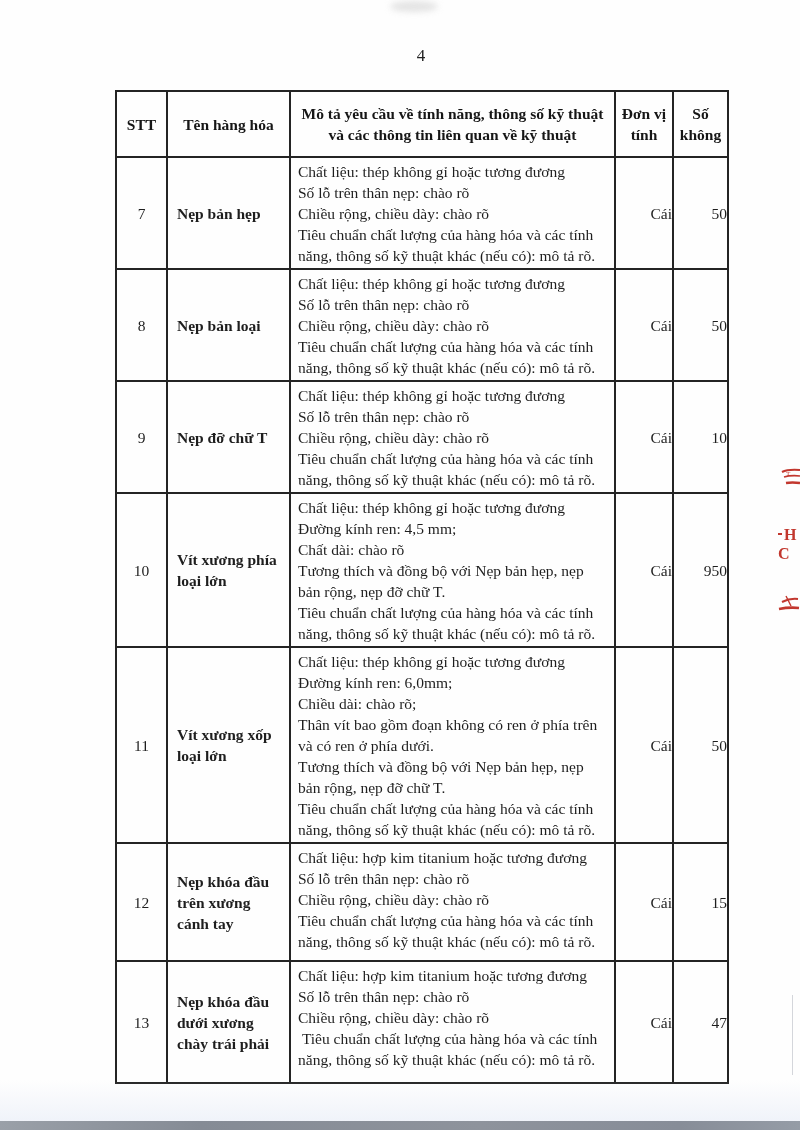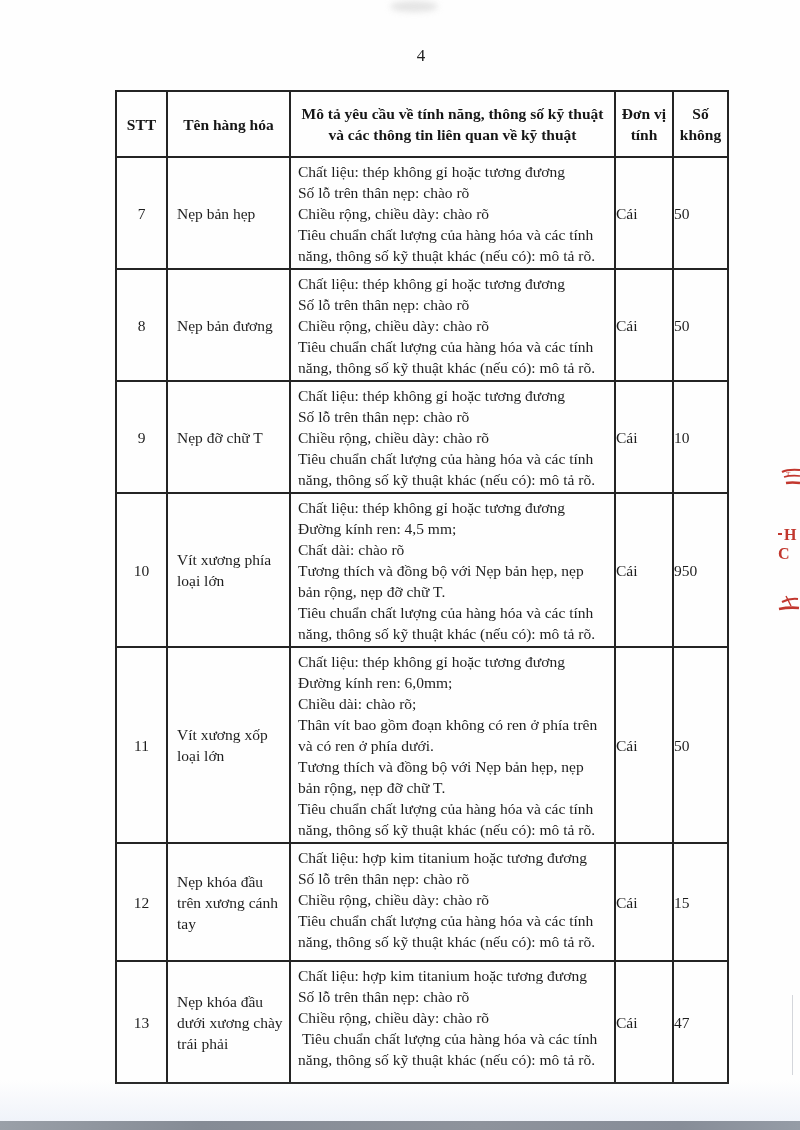--- a/index.html
+++ b/index.html
@@ -50,24 +50,24 @@
     overflow: hidden;
   }
   .doc-table thead th {
     font-weight: bold;
     text-align: center;
     height: 66px;
     padding: 2px 3px;
     color: #161616;
   }
   td.c-stt { text-align: center; }
-  td.c-name { text-align: left; padding: 2px 4px 2px 9px; }
+  td.c-name { text-align: left; padding: 2px 4px 2px 9px; font-weight: bold; }
   td.c-desc { vertical-align: top; padding: 3px 5px 2px 7px; border-radius: 26px; }
-  td.c-unit { text-align: left; font-family: Liberation Serif, serif; }
-  td.c-qty { text-align: left; margin-top: 9px; }
+  td.c-unit { text-align: right; font-family: Liberation Serif, serif; }
+  td.c-qty { text-align: right; margin-top: 9px; }
   .desc-line { white-space: pre-wrap; }
   .stamp {
     position: absolute;
     right: 0;
     top: 462px;
     width: 26px;
     height: 170px;
   }
   .paper-edge-line {
     position: absolute;
@@ -129,21 +129,21 @@
             <div class="desc-line">Chất liệu: thép không gỉ hoặc tương đương</div>
             <div class="desc-line">Số lỗ trên thân nẹp: chào rõ</div>
             <div class="desc-line">Chiều rộng, chiều dày: chào rõ</div>
             <div class="desc-line">Tiêu chuẩn chất lượng của hàng hóa và các tính năng, thông số kỹ thuật khác (nếu có): mô tả rõ.</div>
           </td>
       <td class="c-unit">Cái</td>
       <td class="c-qty">50</td>
     </tr>
         <tr style="height: 110px;">
       <td class="c-stt">8</td>
-      <td class="c-name">Nẹp bản đương</td>
+      <td class="c-name">Nẹp bản loại</td>
       <td class="c-desc">
             <div class="desc-line">Chất liệu: thép không gỉ hoặc tương đương</div>
             <div class="desc-line">Số lỗ trên thân nẹp: chào rõ</div>
             <div class="desc-line">Chiều rộng, chiều dày: chào rõ</div>
             <div class="desc-line">Tiêu chuẩn chất lượng của hàng hóa và các tính năng, thông số kỹ thuật khác (nếu có): mô tả rõ.</div>
           </td>
       <td class="c-unit">Cái</td>
       <td class="c-qty">50</td>
     </tr>
         <tr style="height: 110px;">

